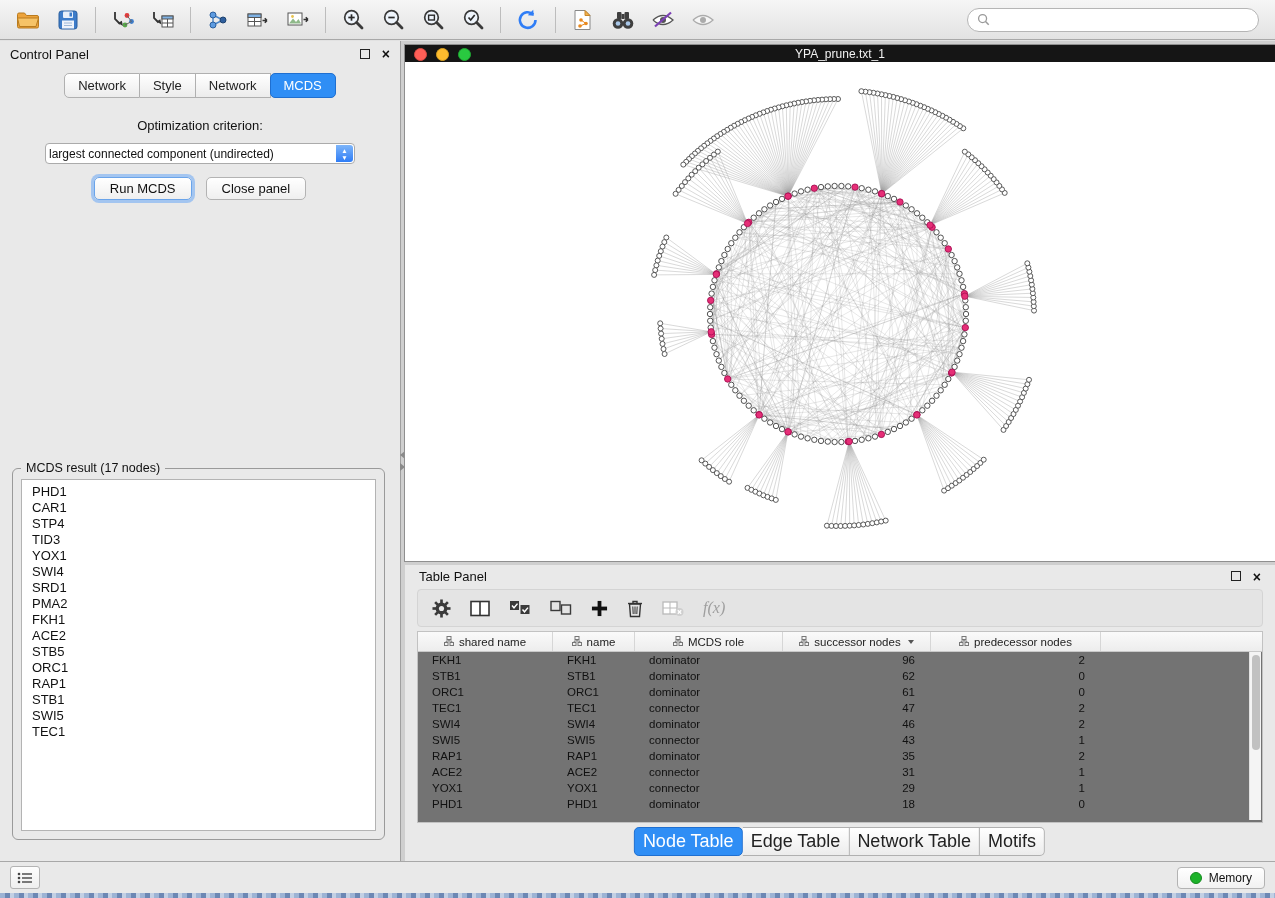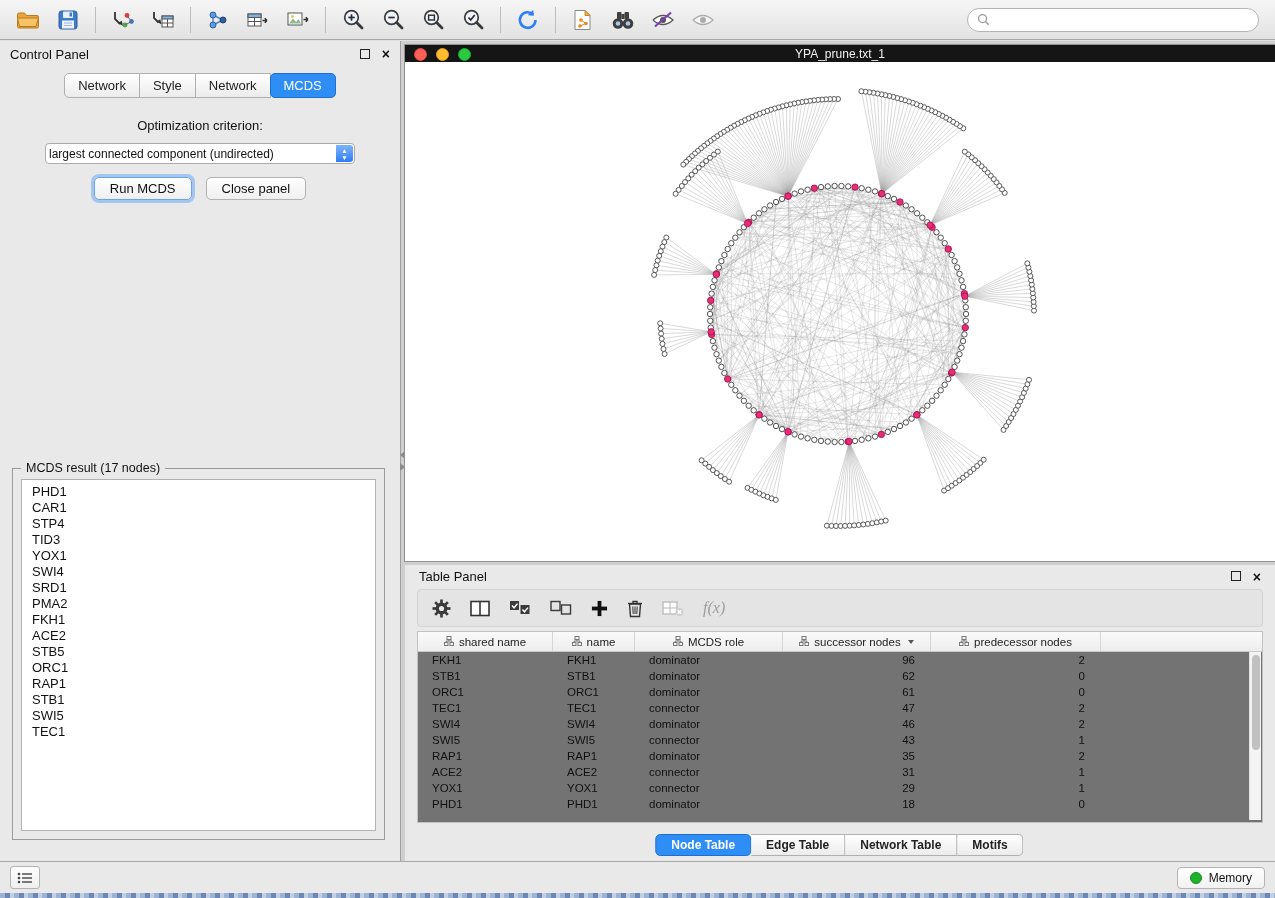--- a/index.html
+++ b/index.html
@@ -32,21 +32,21 @@
   .cp-tab.active{background:#2f8ef5;color:#fff;border:1px solid #1f6fd0;border-radius:5px;margin-left:-1px;}
   .opt-label{text-align:center;font-size:13px;color:#111;margin-top:20px;}
   .dropdown{margin:10px auto 0;width:310px;height:21px;background:#fff;border:1px solid #ababab;border-radius:4px;
     display:flex;align-items:center;position:relative;font-size:12px;color:#111;padding-left:3px;box-sizing:border-box;}
   .dd-stepper{position:absolute;right:1px;top:1px;bottom:1px;width:17px;border-radius:0 3px 3px 0;
     background:linear-gradient(#7db5fa,#2f7df6);color:#fff;display:flex;flex-direction:column;align-items:center;justify-content:center;font-size:6.5px;line-height:7px;}
   .cp-buttons{display:flex;justify-content:center;gap:14px;margin-top:13px;}
   .mac-btn{font-family:"Liberation Sans",sans-serif;font-size:13px;color:#111;padding:3px 15px;
     background:linear-gradient(#ffffff,#efefef);border:1px solid #b3b3b3;border-radius:5px;}
   .mac-btn.focused{box-shadow:0 0 0 3px rgba(105,168,245,.55);border-color:#6aa4ea;}
-  .result-group{position:absolute;left:12px;right:15px;top:427px;height:370px;border:1px solid #9a9a9a;border-radius:0;}
+  .result-group{position:absolute;left:12px;right:15px;top:427px;height:370px;border:1px solid #9a9a9a;border-radius:6px;}
   .legend{position:absolute;top:-8px;left:8px;background:#e9e9e9;padding:0 5px;font-size:12.5px;color:#111;}
   .result-list{position:absolute;left:8px;right:8px;top:10px;bottom:8px;background:#fff;border:1px solid #b3b3b3;
     overflow:hidden;padding:4px 0 0 10px;font-size:13px;line-height:16px;color:#111;}
 
   
   .right-bg{position:absolute;left:401px;top:41px;right:0;bottom:32px;background:#cfcfcf;}
   .splitter-handle{position:absolute;left:398px;top:448px;width:9px;height:26px;display:flex;flex-direction:column;align-items:center;justify-content:center;gap:4px;}
   .tri{width:0;height:0;border-top:4px solid transparent;border-bottom:4px solid transparent;}
   .tri.l{border-right:5px solid #8a8a8a;}
   .tri.r{border-left:5px solid #8a8a8a;}
@@ -72,21 +72,21 @@
   .thead{display:flex;height:19px;background:linear-gradient(#fafafa,#ededed);border-bottom:1px solid #c9c9c9;}
   .th{display:flex;align-items:center;justify-content:center;gap:5px;font-size:11.5px;color:#222;
     border-right:1px solid #d6d6d6;box-sizing:border-box;height:19px;}
   .th-dd{width:0;height:0;border-left:3.5px solid transparent;border-right:3.5px solid transparent;border-top:4px solid #555;margin-left:2px;}
   .tr{display:flex;height:16px;}
   .td{font-size:11.5px;color:#111;line-height:16px;box-sizing:border-box;padding-left:14px;white-space:nowrap;overflow:hidden;}
   .td.num{text-align:right;padding-left:0;padding-right:16px;}
   .vscroll{position:absolute;right:1px;top:20px;bottom:2px;width:11px;background:#f4f4f4;border-left:1px solid #e2e2e2;}
   .vthumb{position:absolute;left:1.5px;right:1.5px;top:3px;height:95px;background:#c1c1c1;border-radius:4px;}
   .tp-tabs{position:absolute;bottom:5px;left:50%;transform:translateX(-50%);display:flex;}
-  .tp-tab{font-size:12px;padding:3px 15px;background:linear-gradient(#ffffff,#ececec);border:1px solid #b0b0b0;border-left:none;color:#222;white-space:nowrap;font-weight:bold;}
+  .tp-tab{font-size:18px;padding:3px 8px;background:linear-gradient(#ffffff,#ececec);border:1px solid #b0b0b0;border-left:none;color:#222;white-space:nowrap;}
   .tp-tab:first-child{border-left:1px solid #b0b0b0;border-radius:5px 0 0 5px;}
   .tp-tab:last-child{border-radius:0 5px 5px 0;}
   .tp-tab.active{background:#2f8ef5;color:#fff;border:1px solid #1f6fd0;border-radius:5px;margin-left:-1px;}
 
   
   .statusbar{position:absolute;left:0;right:0;bottom:0;height:32px;background:#e9e9e9;border-top:1px solid #a8a8a8;
     display:flex;align-items:center;padding:0 10px;box-sizing:border-box;}
   .sb-btn{width:28px;height:21px;background:linear-gradient(#fdfdfd,#efefef);border:1px solid #b3b3b3;border-radius:3px;
     display:flex;align-items:center;justify-content:center;}
   .memory-btn{margin-left:auto;display:flex;align-items:center;gap:7px;background:linear-gradient(#ffffff,#f1f1f1);

